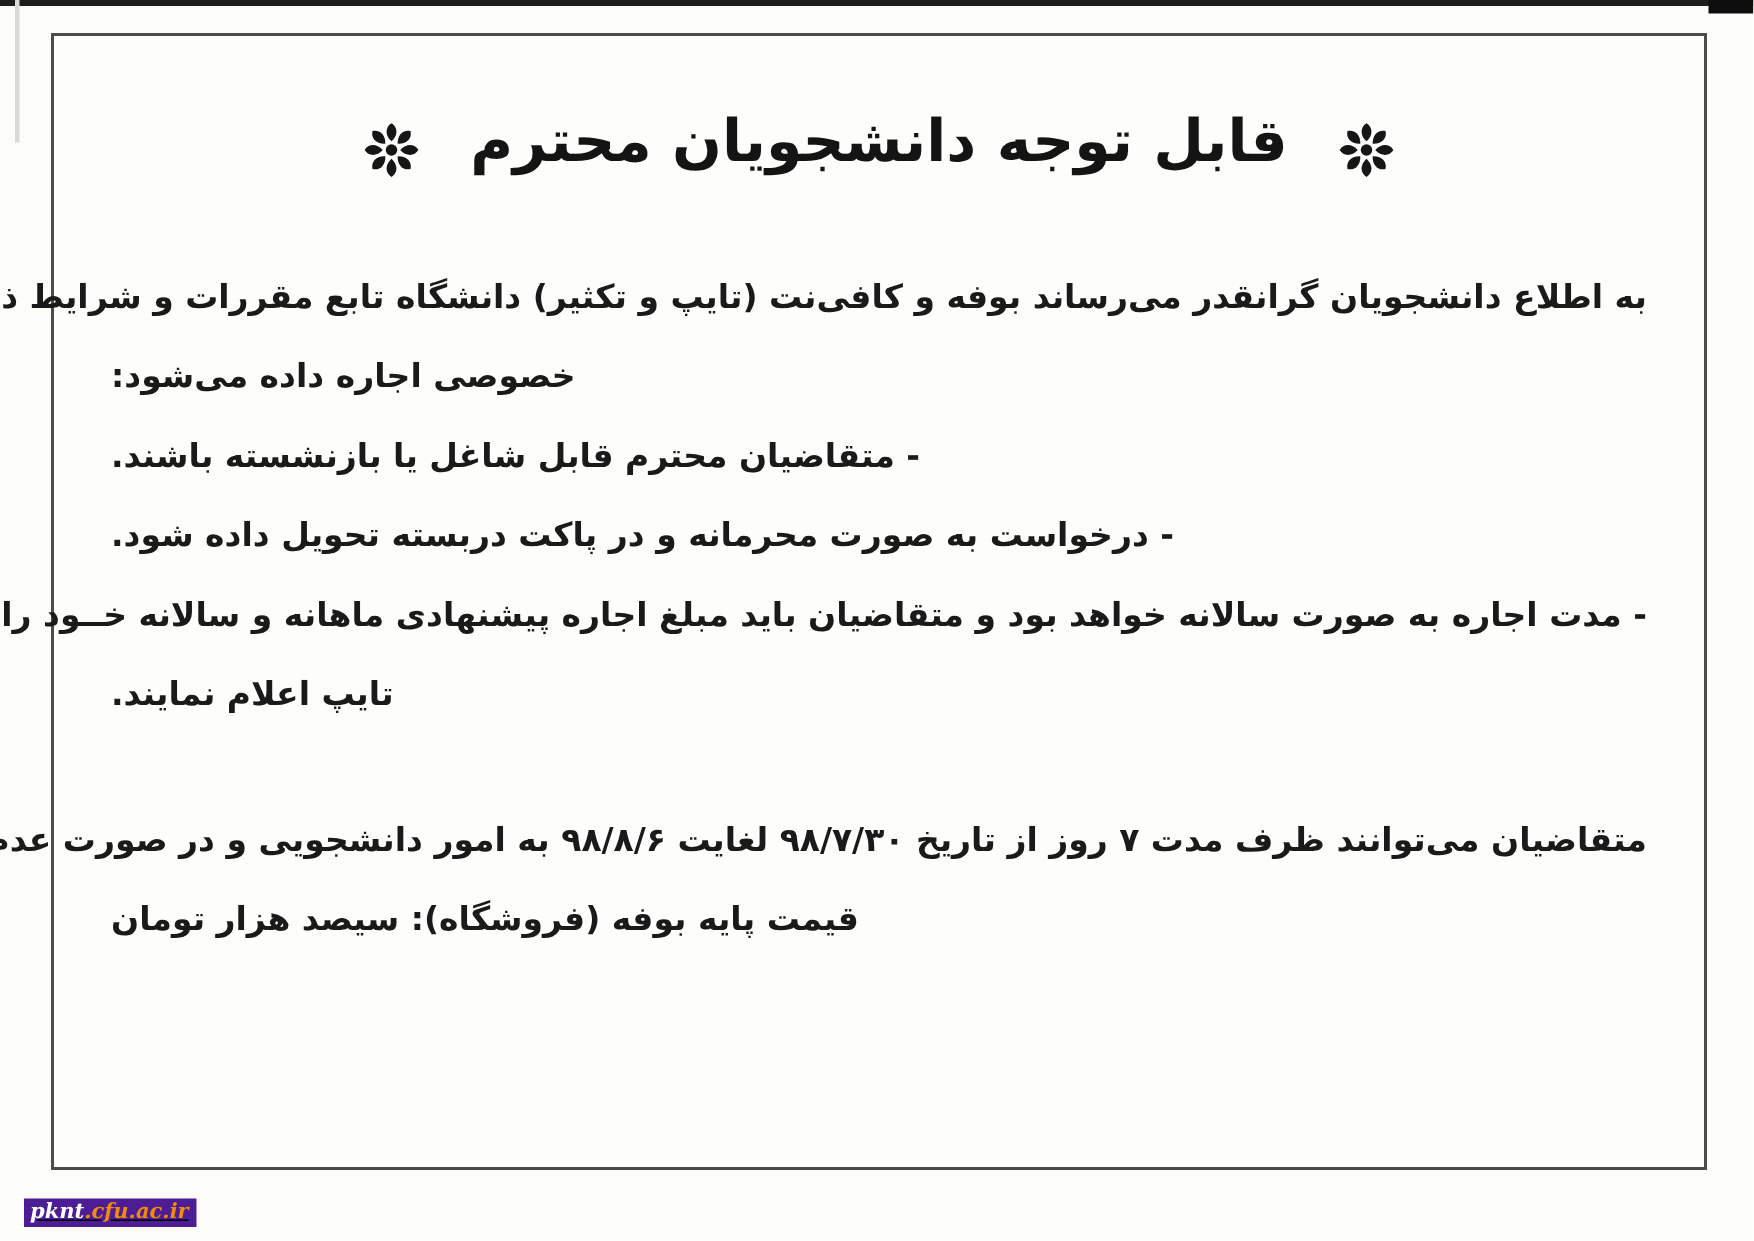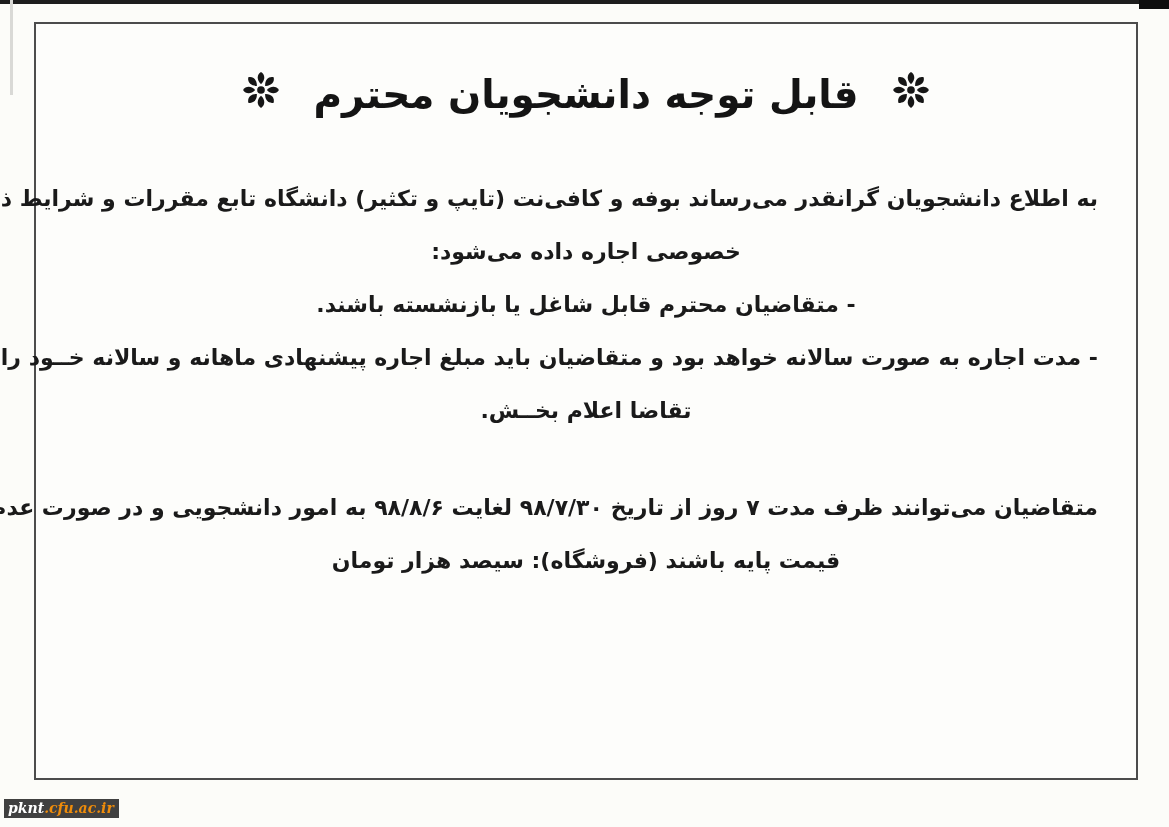--- a/index.html
+++ b/index.html
@@ -28,21 +28,21 @@
     left: 34px; top: 22px;
     width: 1100px; height: 754px;
     border: 2px solid #4c4c4c;
     background: #fdfdfb;
     box-sizing: content-box;
   }
   .title-row {
     margin-top: 46px;
     display: flex;
     justify-content: center;
-    align-items: flex-start;
+    align-items: flex-end;
     gap: 32px;
     direction: rtl;
   }
   .title {
     margin: 0;
     font-size: 39px;
     line-height: 50px;
     font-weight: bold;
     color: #141414;
     white-space: nowrap;
@@ -54,44 +54,45 @@
     margin-top: 52px;
     padding: 0 38px;
     color: #1a1a1a;
     font-weight: bold;
     font-size: 22px;
   }
   .line {
     margin: 0;
     height: 53px;
     line-height: 53px;
-    text-align: center;
+    text-align: left;
     white-space: nowrap;
     overflow: visible;
   }
   .line.justify {
     text-align: justify;
     text-align-last: justify;
   }
   .line.gap-before { margin-top: 44px; }
   .watermark {
     position: absolute;
-    left: 4px; top: 799px;
+    left: 16px; top: 799px;
     height: 19px;
     min-width: 72px;
-    background: #404040;
+    background: #4c1d95;
     display: flex;
     align-items: center;
     padding: 0 5px 0 4px;
     font-family: "DejaVu Serif", serif;
     font-style: italic;
     font-weight: bold;
     font-size: 14px;
     line-height: 19px;
     white-space: nowrap;
+    text-decoration: underline;
   }
   .wm-prefix { color: #ffffff; }
   .wm-suffix { color: #ef8c0a; }
 </style>
 </head>
 <body>
 
 <div class="page">
 
   <div class="scan-band-top"></div>
@@ -135,24 +136,25 @@
             </g>
           </g>
         </svg>
       </span>
     </div>
 
     <div class="body">
       <p class="line justify">به اطلاع دانشجویان گرانقدر می‌رساند بوفه و کافی‌نت (تایپ و تکثیر) دانشگاه تابع مقررات و شرایط ذیل، بــه بخــش</p>
       <p class="line">خصوصی اجاره داده می‌شود:</p>
       <p class="line">- متقاضیان محترم قابل شاغل یا بازنشسته باشند.</p>
+      <p class="line">- درخواست به صورت محرمانه و در پاکت دربسته تحویل داده شود.</p>
       <p class="line justify">- مدت اجاره به صورت سالانه خواهد بود و متقاضیان باید مبلغ اجاره پیشنهادی ماهانه و سالانه خــود را در</p>
-      <p class="line">تقاضا اعلام بخــش.</p>
+      <p class="line">تایپ اعلام نمایند.</p>
       <p class="line justify gap-before">متقاضیان می‌توانند ظرف مدت ۷ روز از تاریخ ۹۸/۷/۳۰ لغایت ۹۸/۸/۶ به امور دانشجویی و در صورت عدم حضور</p>
-      <p class="line">قیمت پایه باشند (فروشگاه): سیصد هزار تومان</p>
+      <p class="line">قیمت پایه بوفه (فروشگاه): سیصد هزار تومان</p>
     </div>
 
   </div>
 
   <div class="watermark">
     <span class="wm-prefix">pknt</span>
       <span class="wm-suffix">.cfu.ac.ir</span>
   </div>
 
 </div>

